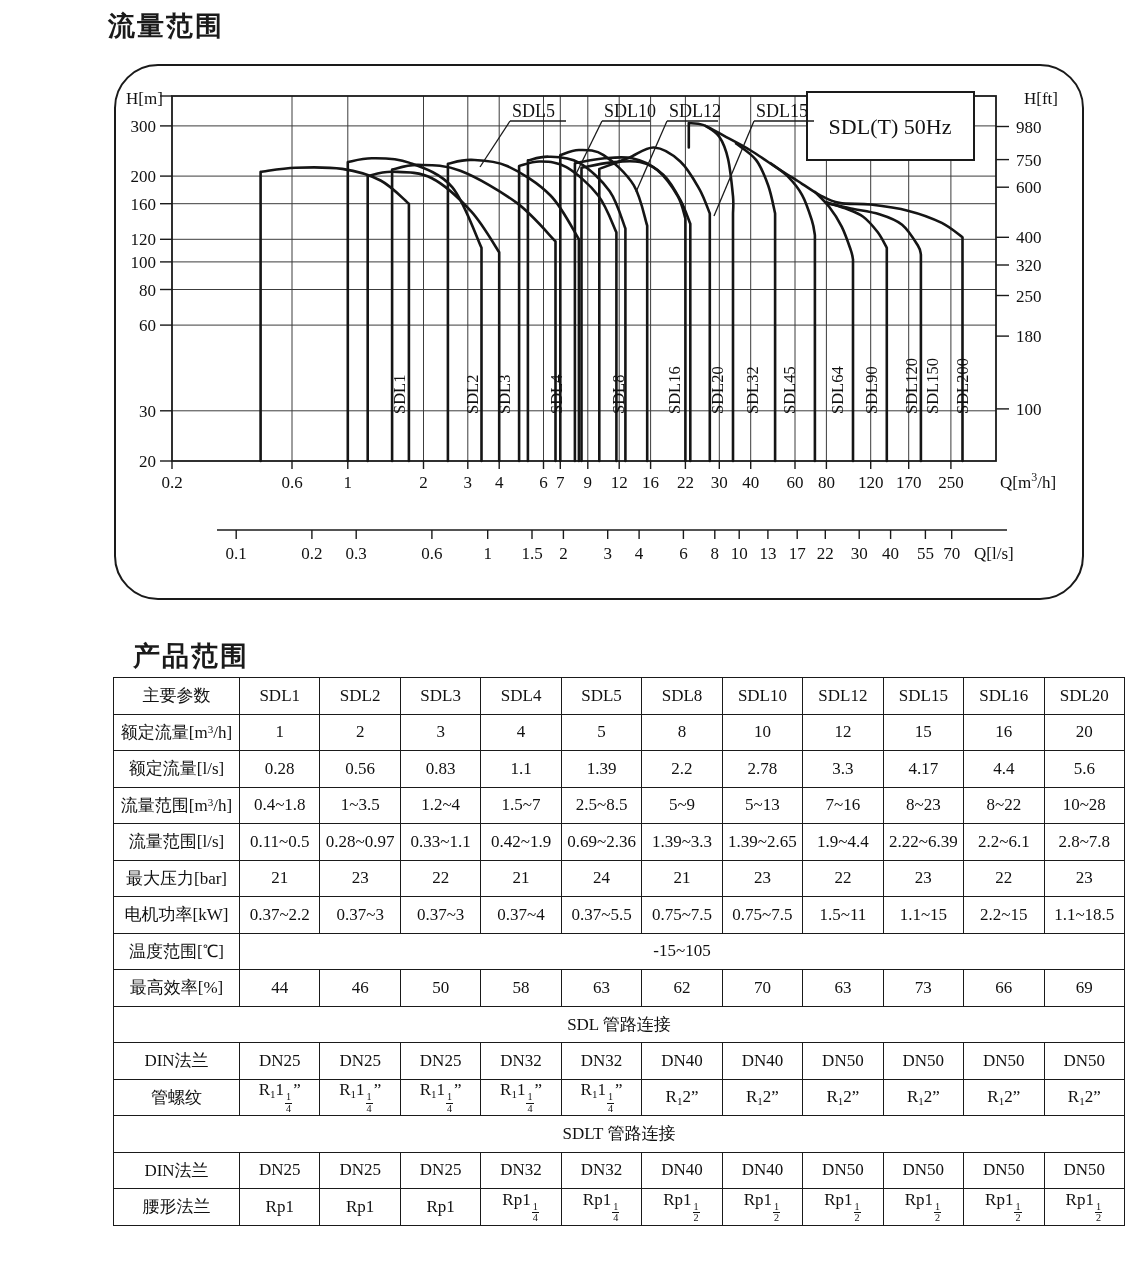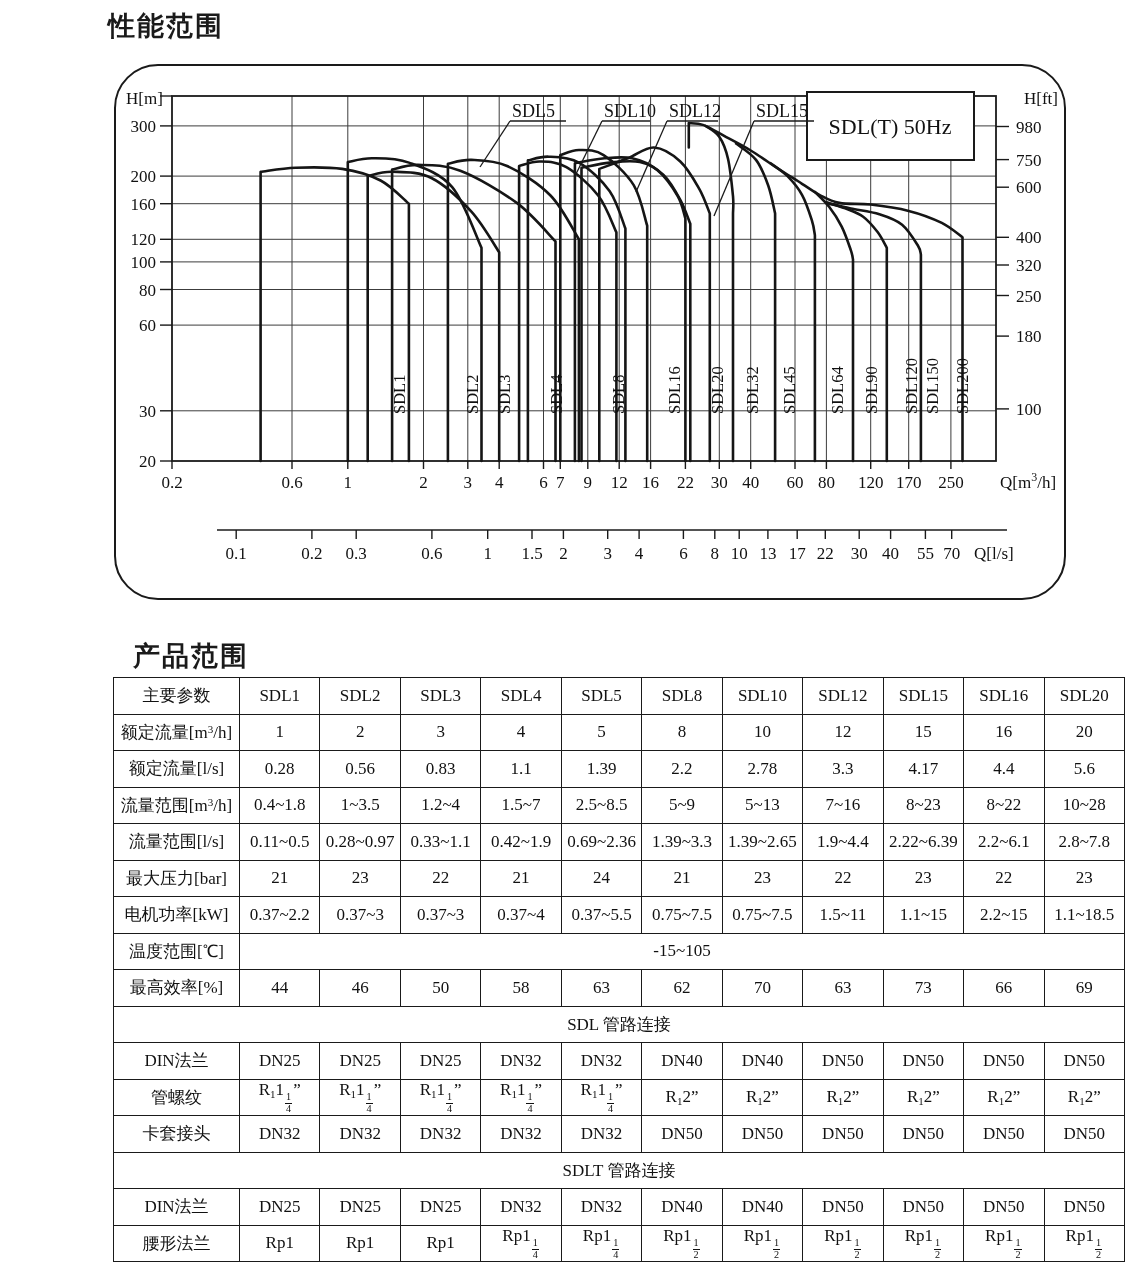--- a/index.html
+++ b/index.html
@@ -3,42 +3,42 @@
 <meta charset="utf-8">
 <style>
   html,body{margin:0;padding:0;background:#fff;}
   .page{position:relative;width:1131px;height:1279px;background:#fff;overflow:hidden;
         font-family:"Liberation Serif", serif;color:#111;}
   .sec-title{position:absolute;left:108px;font-family:"DejaVu Sans", sans-serif;
              font-weight:bold;font-size:27px;letter-spacing:2px;color:#1a1a1a;}
   #perf-title{top:8px;}
   #prod-title{top:638px;margin-left:25px;}
   .chart-frame{position:absolute;left:114px;top:64px;width:948px;height:532px;
-               border:2.5px solid #1a1a1a;border-radius:44px;}
+               border:2.5px solid #1a1a1a;border-radius:44px;padding-left:18px;}
   .chart-frame svg{position:absolute;left:-2px;top:-2px;}
   svg text{font-family:"Liberation Serif", serif;fill:#111;}
   .product-table{position:absolute;left:113px;top:677px;width:1012px;border-collapse:collapse;
                  table-layout:fixed;border-radius:19px;}
   .product-table td,.product-table th{border:1.6px solid #1a1a1a;font-weight:normal;
       text-align:center;vertical-align:middle;height:35.5px;font-size:17px;padding:0 2px;
       font-family:"Liberation Serif", serif;}
   .product-table .sec-row td{border-left:1.6px solid #1a1a1a;border-right:1.6px solid #1a1a1a;}
   sub{font-size:0.65em;vertical-align:-0.25em;}
   sup{font-size:0.65em;vertical-align:0.45em;}
   .frac{display:inline-flex;flex-direction:column;vertical-align:-0.5em;line-height:1.05;
         font-size:0.6em;text-align:center;margin:0 1px;}
   .frac i{font-style:normal;display:block;padding:0 1px;}
   .frac i:first-child{border-bottom:1px solid #111;}
 </style>
 </head>
 <body>
 
 <div class="page">
 
-  <div id="perf-title" class="sec-title">性能范围</div>
+  <div id="perf-title" class="sec-title">流量范围</div>
 
   <div class="chart-frame">
     <svg id="chart-svg" width="952" height="536" viewBox="0 0 952 536">
         <g stroke="#3c3c3c" stroke-width="1">
           <line x1="178.0" y1="32" x2="178.0" y2="397"></line>
           <line x1="233.8" y1="32" x2="233.8" y2="397"></line>
           <line x1="309.5" y1="32" x2="309.5" y2="397"></line>
           <line x1="353.8" y1="32" x2="353.8" y2="397"></line>
           <line x1="385.2" y1="32" x2="385.2" y2="397"></line>
           <line x1="429.5" y1="32" x2="429.5" y2="397"></line>
@@ -418,34 +418,20 @@
               <i>1</i>
               <i>4</i>
             </span>”</td>
           <td>R<sub>1</sub>2”</td>
           <td>R<sub>1</sub>2”</td>
           <td>R<sub>1</sub>2”</td>
           <td>R<sub>1</sub>2”</td>
           <td>R<sub>1</sub>2”</td>
           <td>R<sub>1</sub>2”</td>
         </tr>
-        <tr>
-          <td>卡套接头</td>
-          <td>DN32</td>
-          <td>DN32</td>
-          <td>DN32</td>
-          <td>DN32</td>
-          <td>DN32</td>
-          <td>DN50</td>
-          <td>DN50</td>
-          <td>DN50</td>
-          <td>DN50</td>
-          <td>DN50</td>
-          <td>DN50</td>
-        </tr>
         <tr class="sec-row">
           <td colspan="12">SDLT 管路连接</td>
         </tr>
         <tr>
           <td>DIN法兰</td>
           <td>DN25</td>
           <td>DN25</td>
           <td>DN25</td>
           <td>DN32</td>
           <td>DN32</td>

